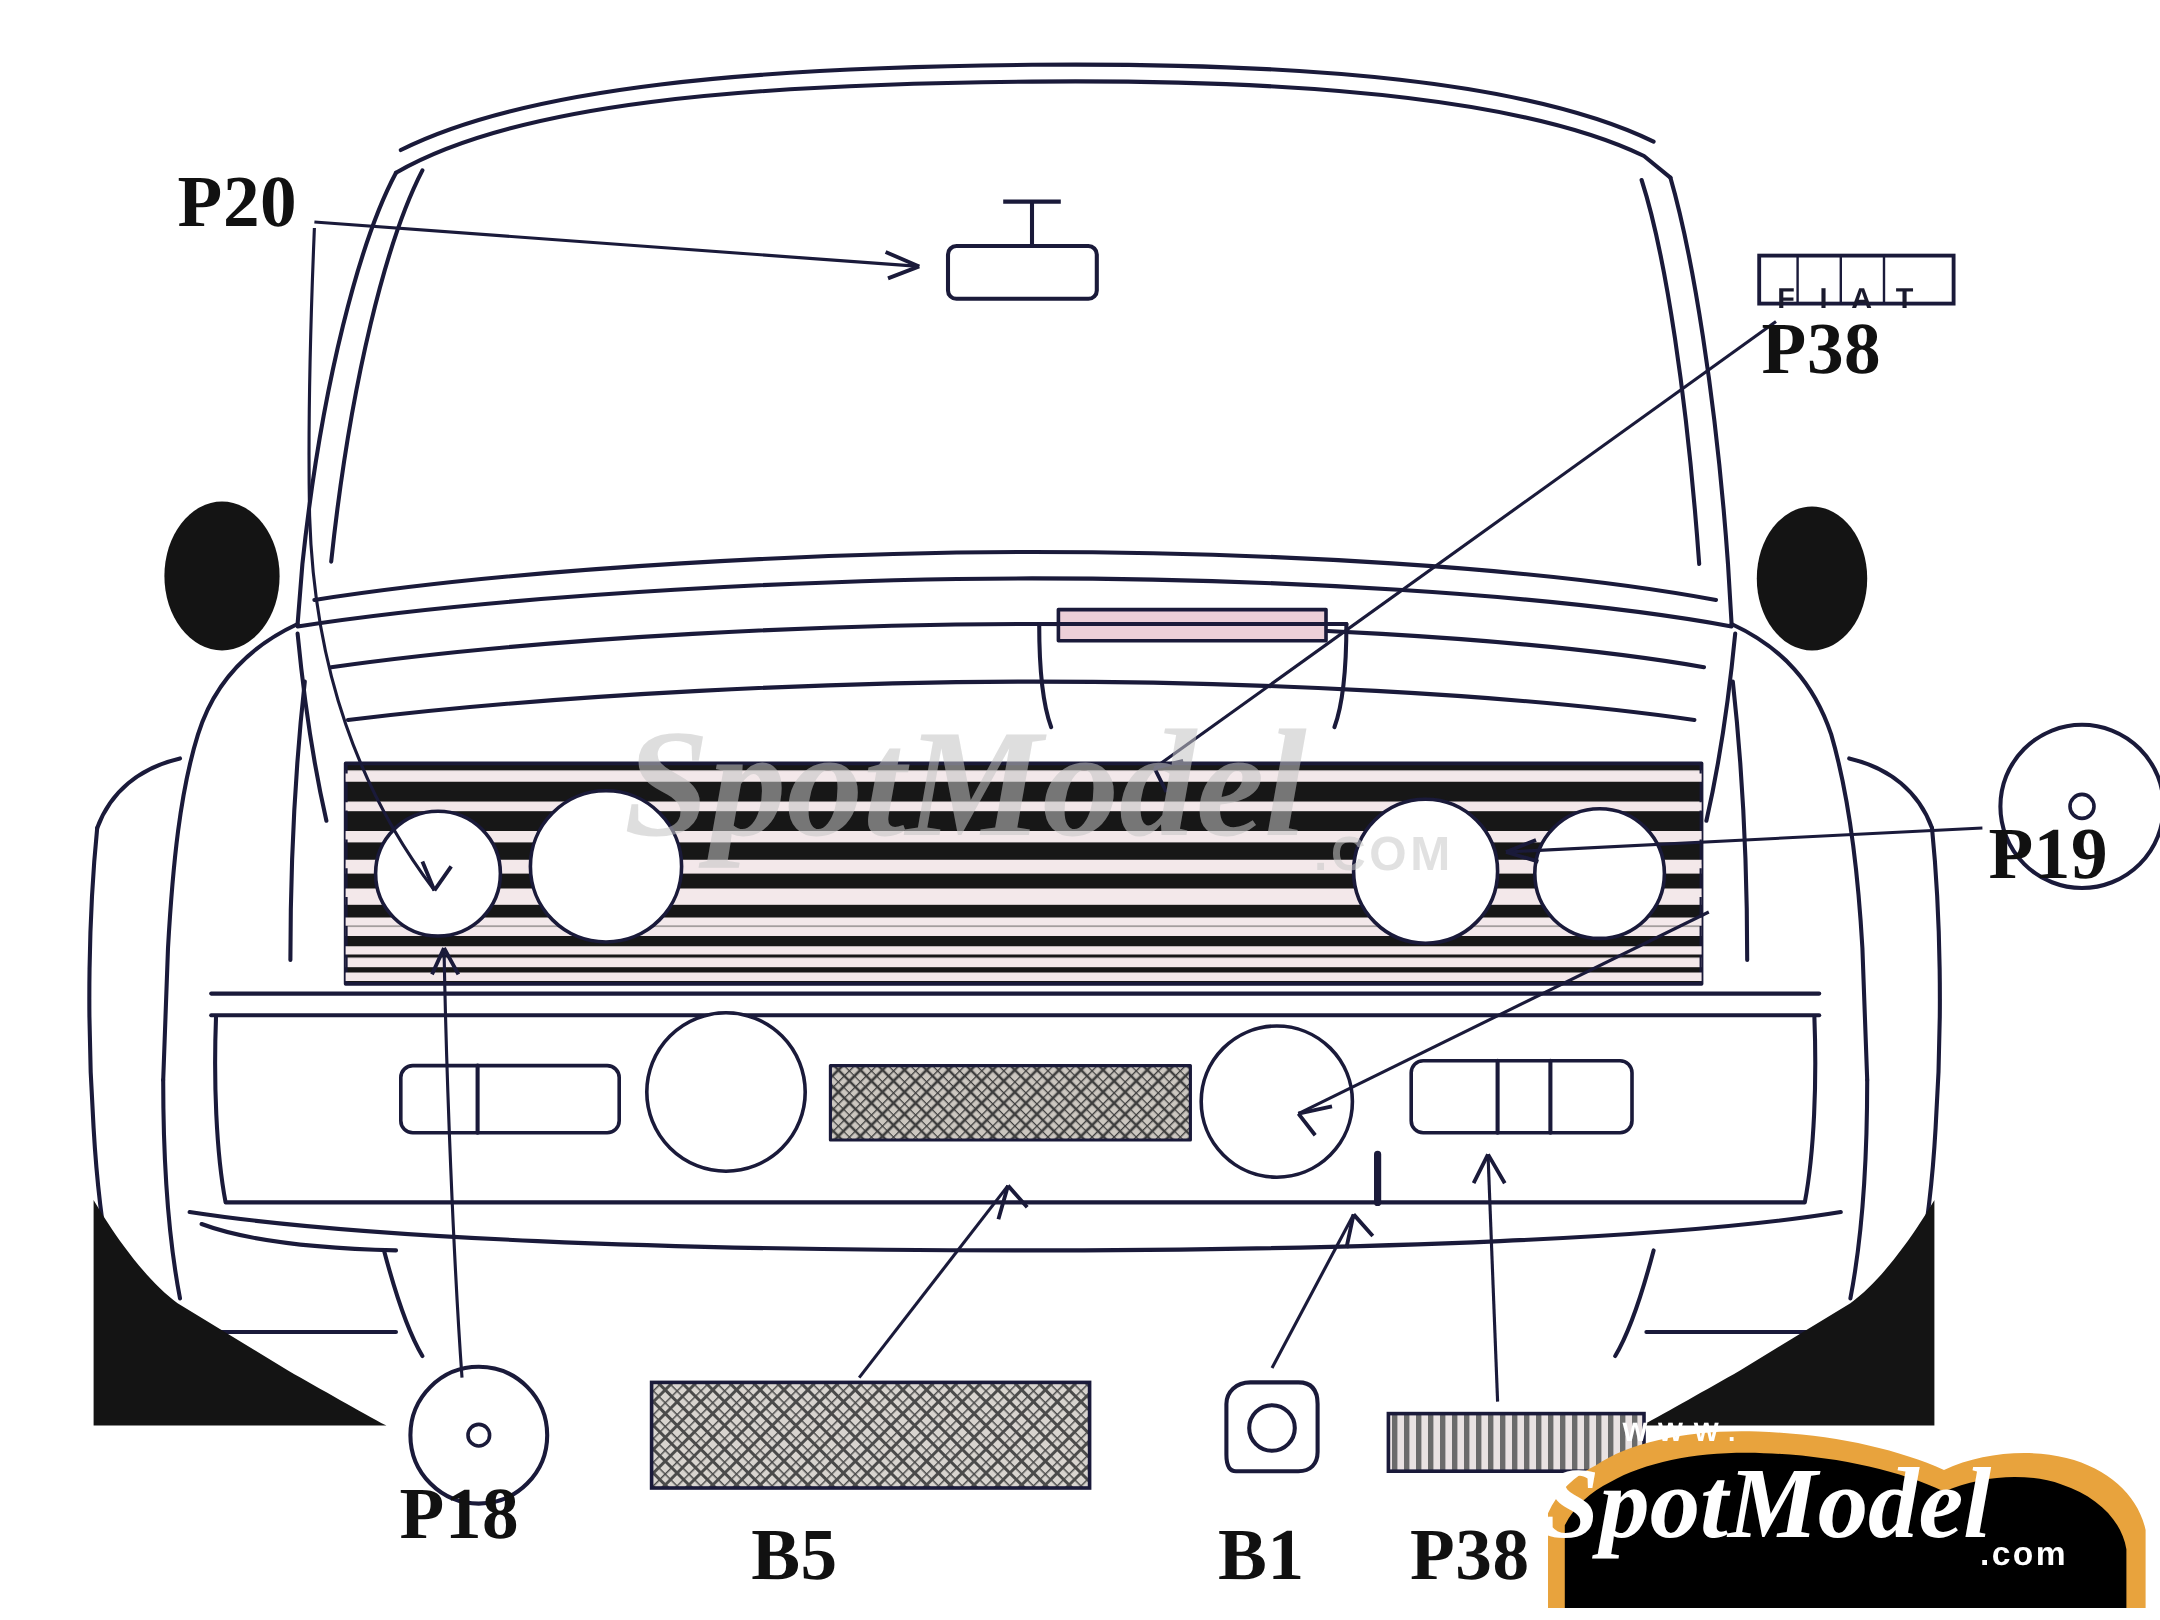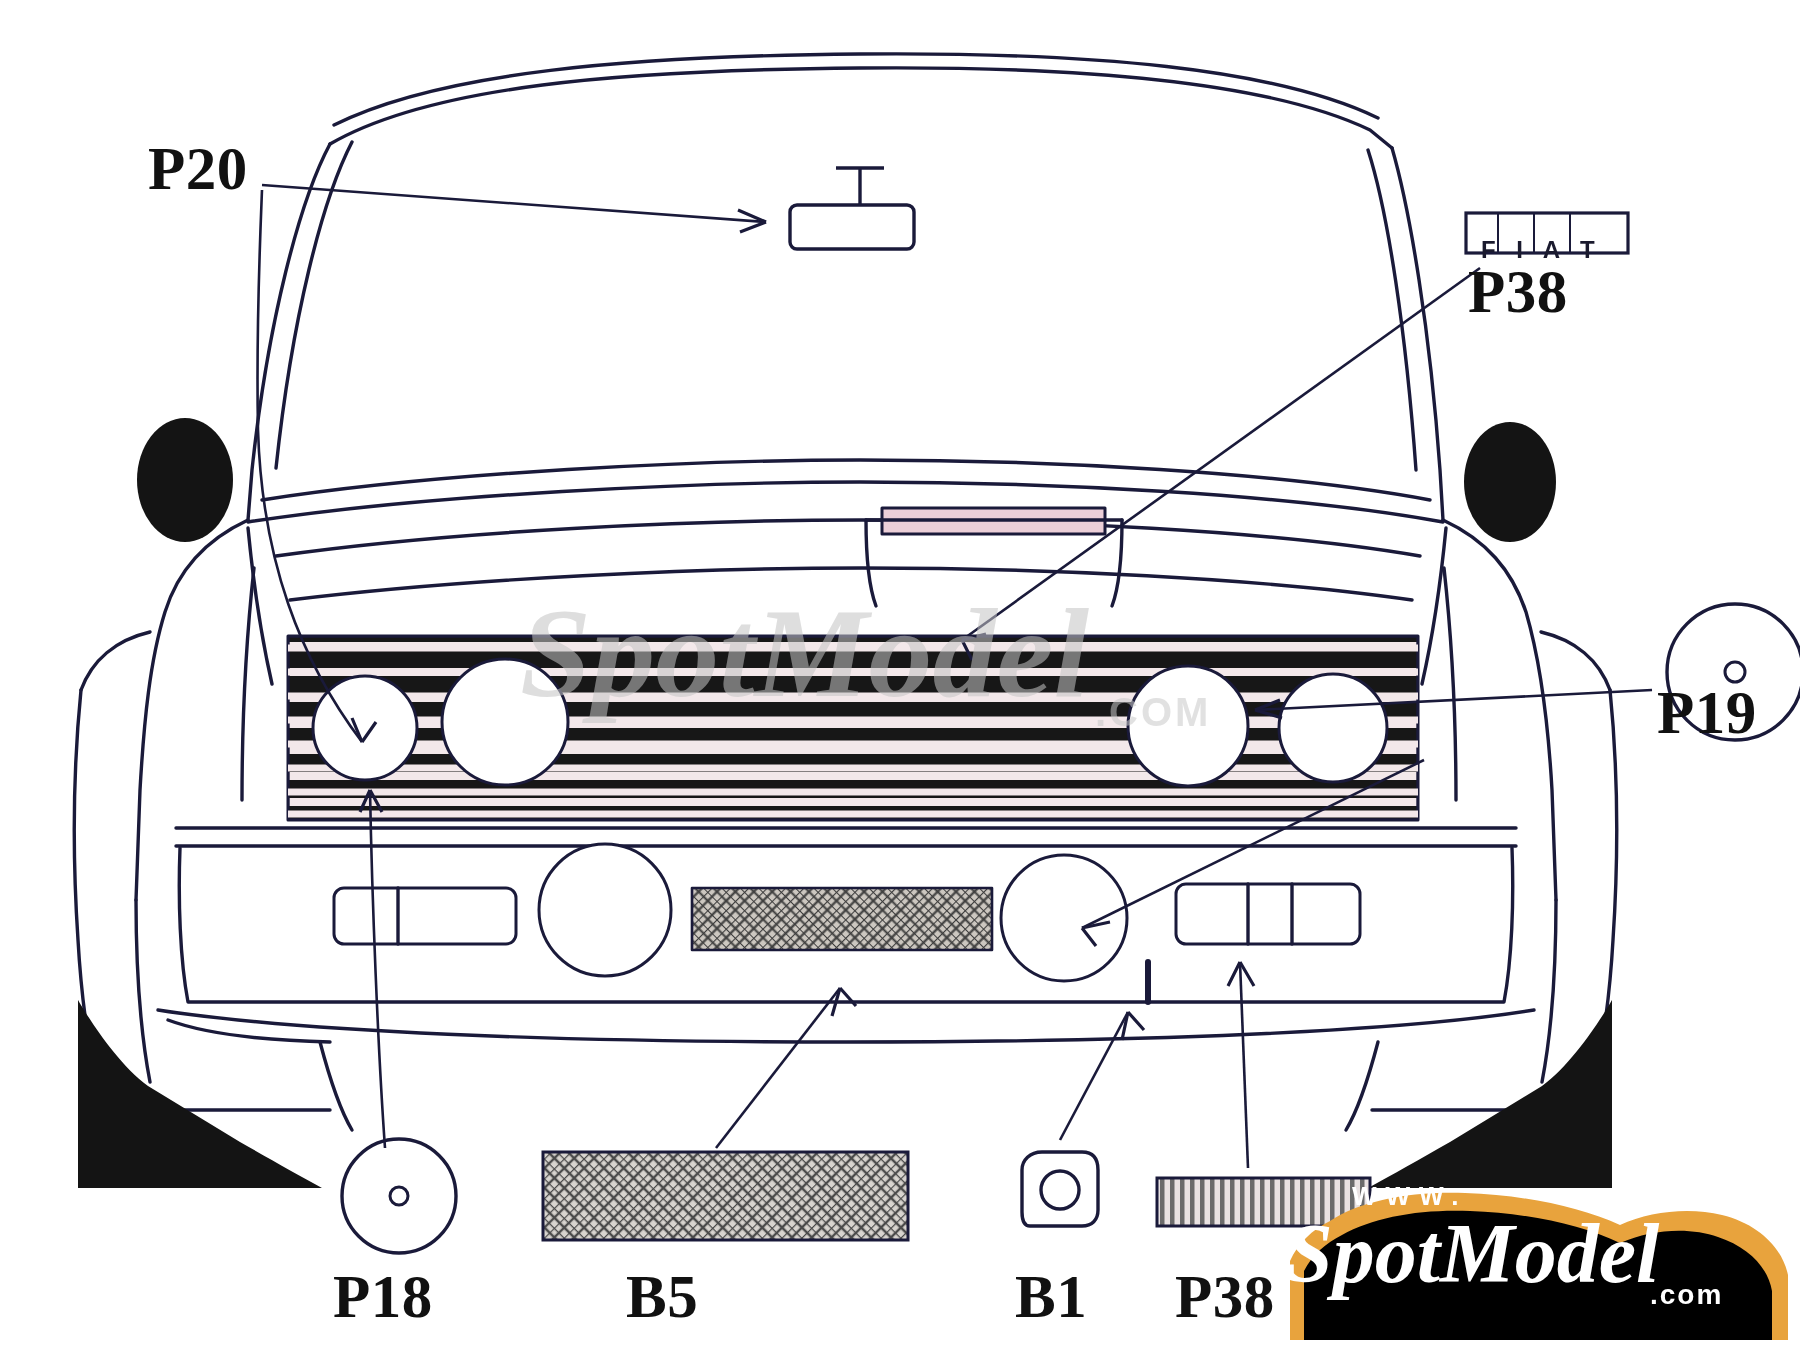--- a/index.html
+++ b/index.html
@@ -87,21 +87,21 @@
     left: 1290px;
     top: 1175px;
     width: 500px;
     height: 165px;
   }
   #logo-www {
     position: absolute;
     left: 62px;
     top: 6px;
     font-family: "Liberation Sans", sans-serif;
-    font-size: 26px;
+    font-size: 22px;
     font-weight: 700;
     letter-spacing: 9px;
     color: #ffffff;
   }
   #logo-main {
     position: absolute;
     left: -4px;
     top: 30px;
     font-family: "Liberation Serif", serif;
     font-size: 84px;
@@ -301,21 +301,21 @@
   </svg>
 
   <div id="watermark">
     <div id="wm-main">SpotModel</div>
     <div id="wm-com">.COM</div>
   </div>
 
   <div class="lbl lbl-big" style="left:148px; top:134px;">P20</div>
   <div class="lbl lbl-big" style="left:1468px; top:257px;">P38</div>
   <div class="lbl lbl-big" style="left:1657px; top:678px;">P19</div>
-  <div class="lbl lbl-big" style="left:333px; top:1262px;">P18</div>
+  <div class="lbl lbl-big" style="left:333px; top:1228px;">P18</div>
   <div class="lbl lbl-big" style="left:626px; top:1262px;">B5</div>
   <div class="lbl lbl-big" style="left:1015px; top:1262px;">B1</div>
   <div class="lbl lbl-big" style="left:1175px; top:1262px;">P38</div>
 
   <div class="lbl-fiat" style="left:1481px; top:220px;">F I A T</div>
 
   <div id="logo">
     <svg id="logo-bg" viewBox="0 0 500 165">
       <path d="M40,46 C70,26 120,16 175,18 C235,20 290,32 330,50 C360,36 400,32 432,40 C468,49 492,72 498,100 L498,165 L0,165 L0,86 C8,68 22,55 40,46 Z" fill="#e8a33d"></path>
       <path d="M52,60 C84,42 130,34 180,36 C238,38 292,50 330,68 C362,54 400,52 428,62 C458,72 478,92 482,116 L482,165 L14,165 L14,96 C22,80 36,68 52,60 Z" fill="#000000"></path>

